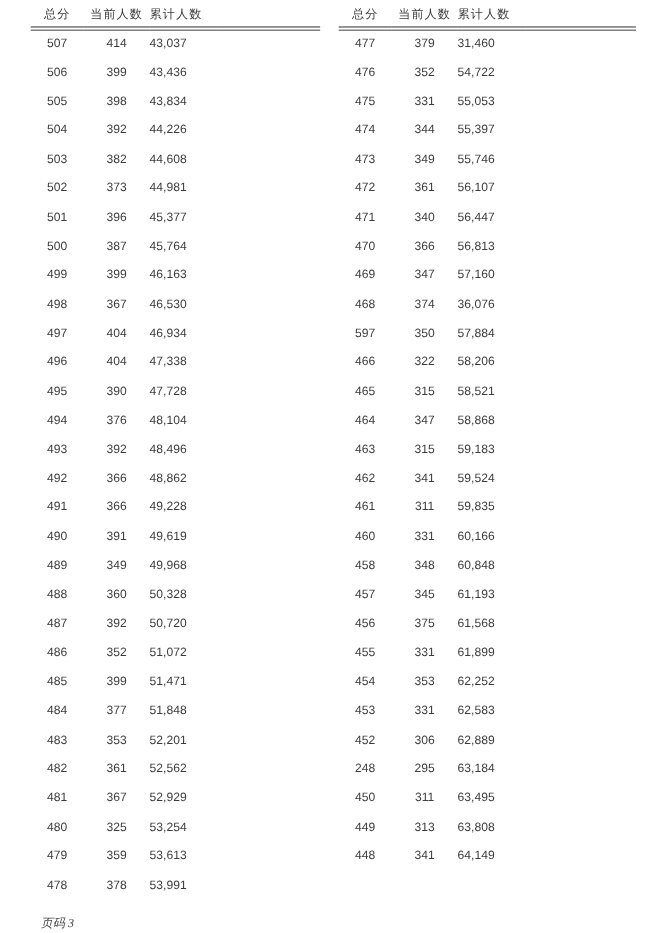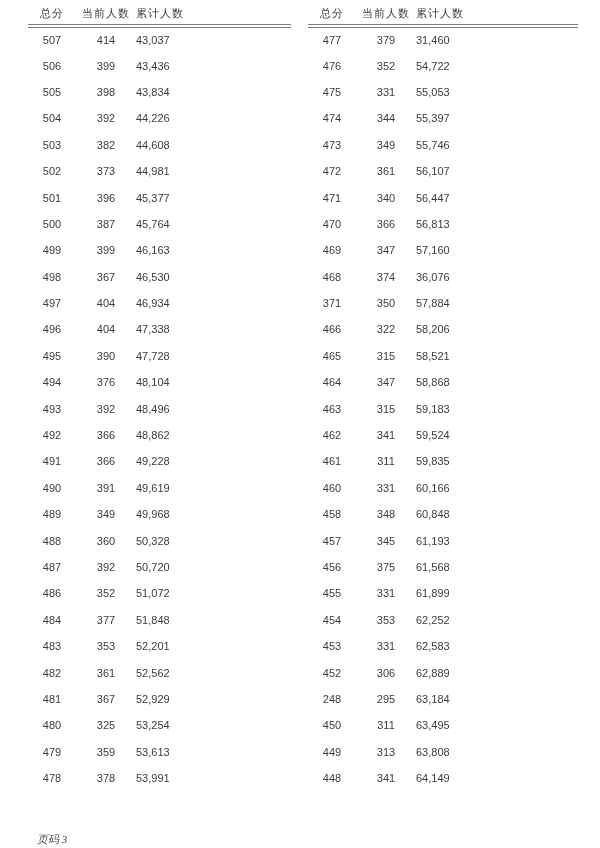--- a/index.html
+++ b/index.html
@@ -207,20 +207,26 @@
             <td class="c2">50,720</td>
             <td class="c3"></td>
           </tr>
           <tr>
             <td class="c0">486</td>
             <td class="c1">352</td>
             <td class="c2">51,072</td>
             <td class="c3"></td>
           </tr>
           <tr>
+            <td class="c0">485</td>
+            <td class="c1">399</td>
+            <td class="c2">51,471</td>
+            <td class="c3"></td>
+          </tr>
+          <tr>
             <td class="c0">484</td>
             <td class="c1">377</td>
             <td class="c2">51,848</td>
             <td class="c3"></td>
           </tr>
           <tr>
             <td class="c0">483</td>
             <td class="c1">353</td>
             <td class="c2">52,201</td>
             <td class="c3"></td>
@@ -324,21 +330,21 @@
             <td class="c2">57,160</td>
             <td class="c3"></td>
           </tr>
           <tr>
             <td class="c0">468</td>
             <td class="c1">374</td>
             <td class="c2">36,076</td>
             <td class="c3"></td>
           </tr>
           <tr>
-            <td class="c0">371</td>
+            <td class="c0">597</td>
             <td class="c1">350</td>
             <td class="c2">57,884</td>
             <td class="c3"></td>
           </tr>
           <tr>
             <td class="c0">466</td>
             <td class="c1">322</td>
             <td class="c2">58,206</td>
             <td class="c3"></td>
           </tr>

